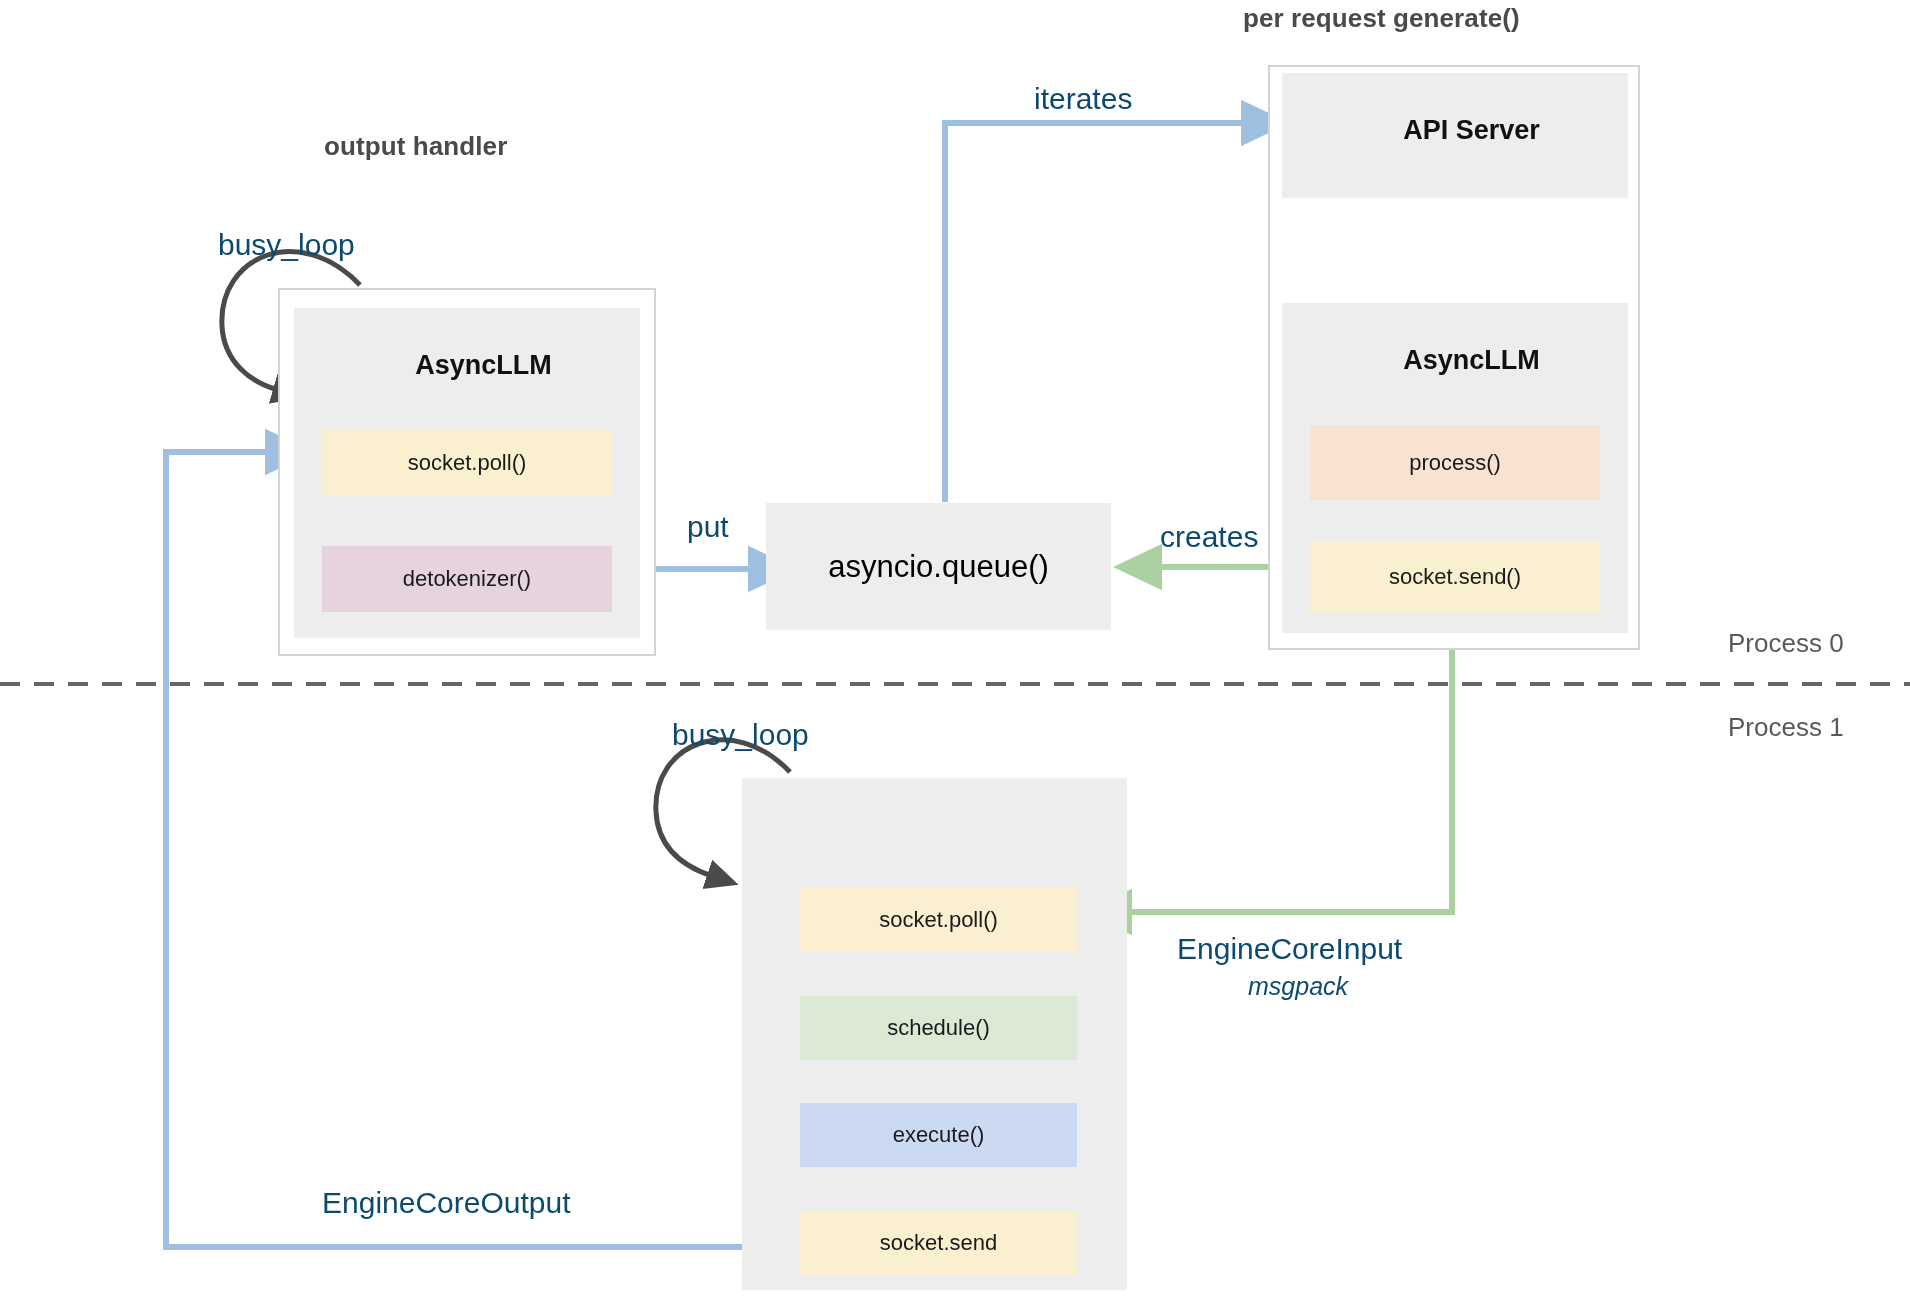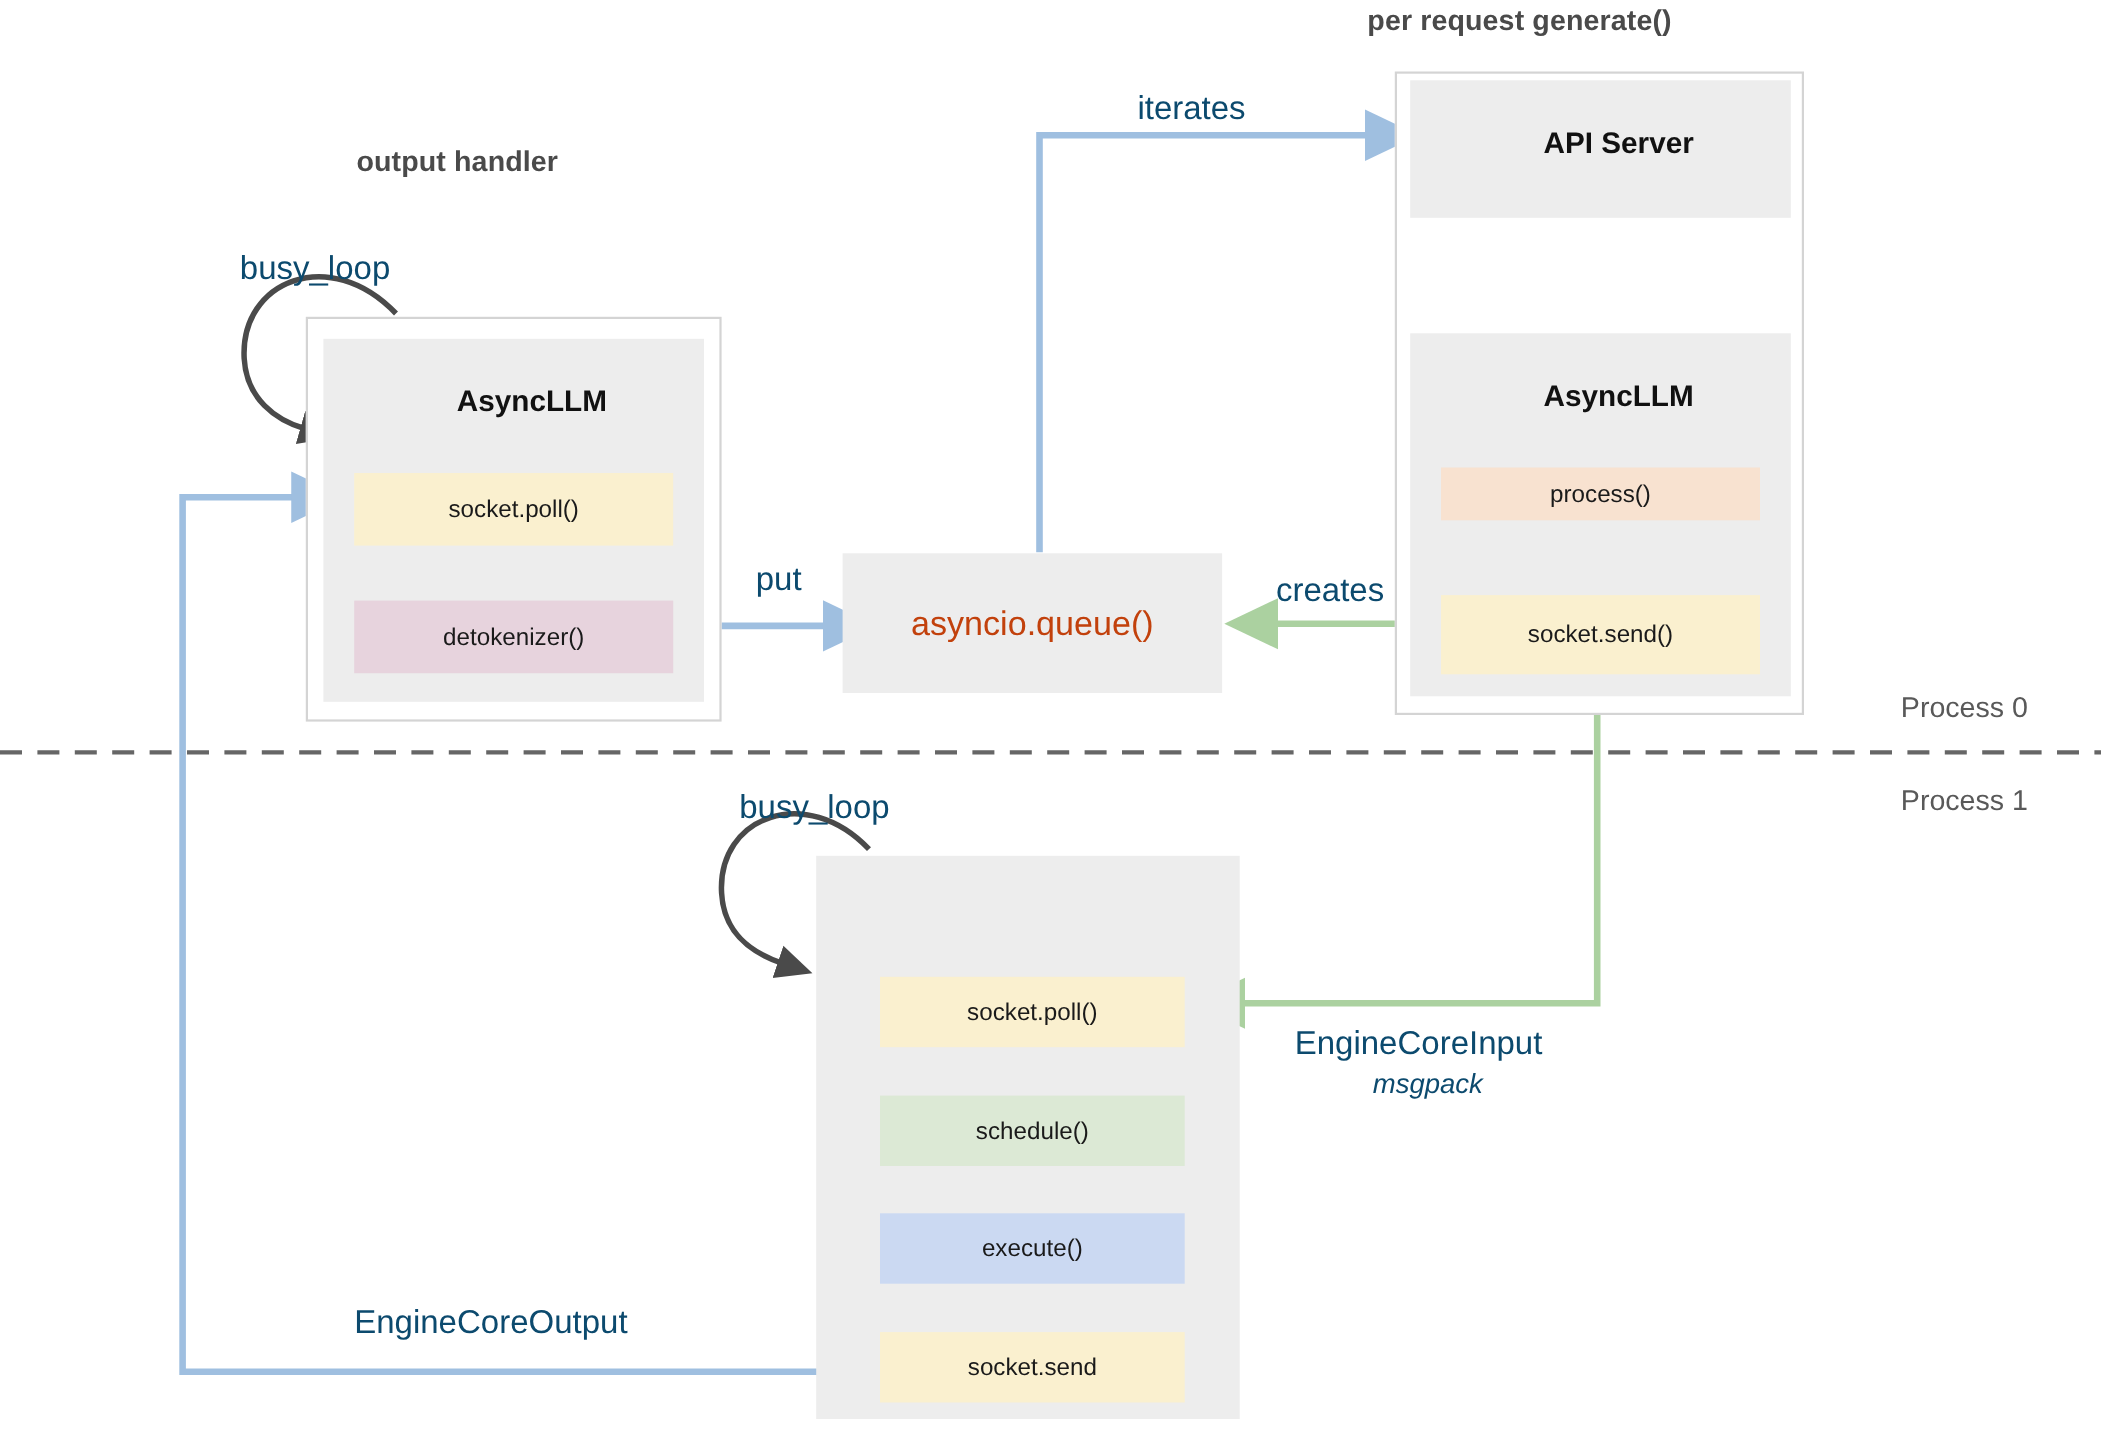--- a/index.html
+++ b/index.html
@@ -63,21 +63,21 @@
     font-size: 22px;
     box-sizing: border-box;
     white-space: nowrap;
   }
   .plainbox {
     position: absolute;
     background: #ededed;
     display: flex;
     align-items: center;
     justify-content: center;
-    color: #c2410c;
+    color: #000000;
     font-size: 31px;
     box-sizing: border-box;
     white-space: nowrap;
   }
   .edge-label {
     position: absolute;
     color: #0c4a6e;
     font-size: 30px;
     white-space: nowrap;
   }
@@ -150,21 +150,21 @@
   <div class="edge-label" style="left:1034px; top:82px;">iterates</div>
 
   <div class="frame" style="left:1268px; top:65px; width:372px; height:585px;"></div>
 
   <div class="comp" style="left:1282px; top:73px; width:346px; height:125px;">
     <div class="comp-title" style="top:42px;">API Server</div>
   </div>
 
   <div class="comp" style="left:1282px; top:303px; width:346px; height:330px;">
     <div class="comp-title" style="top:42px;">AsyncLLM</div>
-    <div class="slot" style="left:28px; top:122px; width:290px; height:48px; background:#f8e2d0;">process()</div>
+    <div class="slot" style="left:28px; top:122px; width:290px; height:75px; background:#f8e2d0;">process()</div>
     <div class="slot" style="left:28px; top:238px; width:290px; height:72px; background:#faf0cf;">socket.send()</div>
   </div>
 
   <div class="edge-label" style="left:1160px; top:520px;">creates</div>
 
   <div class="process-label" style="left:1728px; top:628px;">Process 0</div>
   <div class="process-label" style="left:1728px; top:712px;">Process 1</div>
 
   <div class="edge-label" style="left:672px; top:718px;">busy_loop</div>
 

